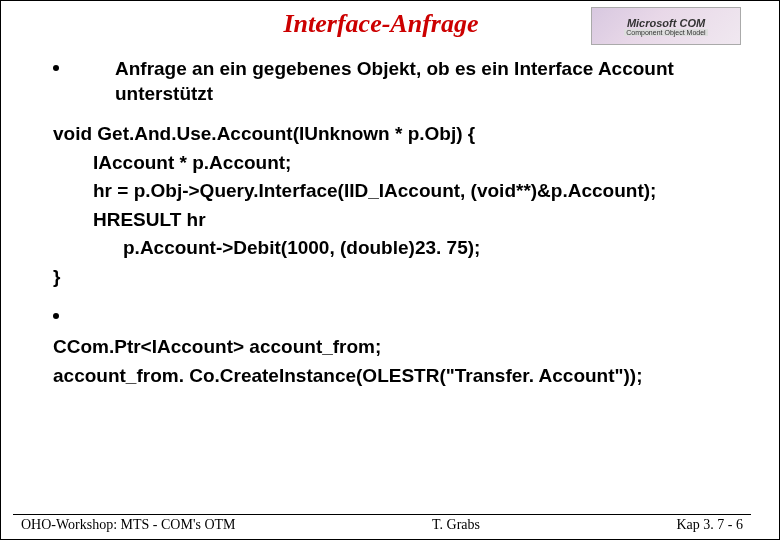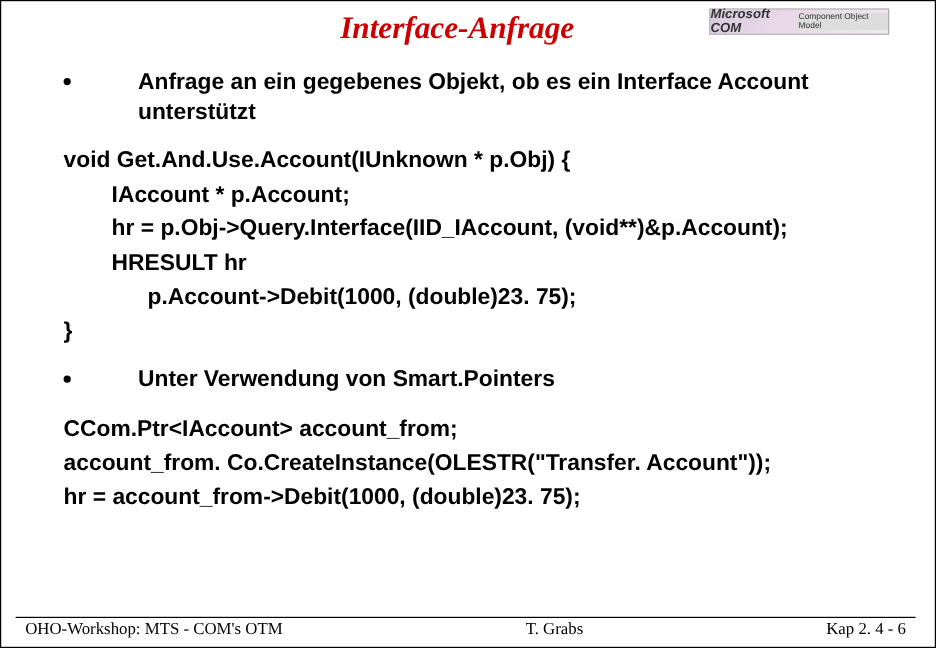--- a/index.html
+++ b/index.html
@@ -31,25 +31,25 @@
     font-style: italic;
     font-family: "Times New Roman", Times, serif;
     text-align: center;
     flex: 1;
   }
   .logo {
     position: absolute;
     right: -10px;
     top: -2px;
     width: 150px;
-    height: 22px;
+    height: 38px;
     background: linear-gradient(135deg, #d8c8e0 0%, #e8d8e8 40%, #f0e8f0 100%);
     border: 1px solid #aaa;
     display: flex;
-    flex-direction: row;
+    flex-direction: column;
     align-items: center;
     justify-content: center;
     font-size: 8px;
     color: #333;
   }
   .logo-top {
     font-weight: bold;
     font-style: italic;
     font-size: 11px;
   }
@@ -86,21 +86,21 @@
     line-height: 1.5;
     margin-bottom: 14px;
   }
   .code-line { display: block; }
   .ind1 { padding-left: 40px; }
   .ind2 { padding-left: 70px; }
   .footer {
     position: absolute;
     bottom: 6px;
     left: 0;
-    right: 4px;
+    right: 16px;
     display: flex;
     justify-content: space-between;
     padding: 0 20px;
     font-size: 14px;
     font-family: "Times New Roman", Times, serif;
   }
   .footer-divider {
     position: absolute;
     left: 12px;
     right: 12px;
@@ -131,29 +131,27 @@
     <span class="code-line">void Get.And.Use.Account(IUnknown * p.Obj) {</span>
     <span class="code-line ind1">IAccount * p.Account;</span>
     <span class="code-line ind1">hr = p.Obj-&gt;Query.Interface(IID_IAccount, (void**)&amp;p.Account);</span>
     <span class="code-line ind1">HRESULT hr</span>
     <span class="code-line ind2">p.Account-&gt;Debit(1000, (double)23. 75);</span>
     <span class="code-line">}</span>
   </div>
 
   <div class="bullet-row">
     <div class="bullet"></div>
-    <div class="bullet-text">Unter Verwendung von Smart.Pointers</div>
   </div>
 
   <div class="code-block">
     <span class="code-line">CCom.Ptr&lt;IAccount&gt; account_from;</span>
     <span class="code-line">account_from. Co.CreateInstance(OLESTR("Transfer. Account"));</span>
-    <span class="code-line">hr = account_from-&gt;Debit(1000, (double)23. 75);</span>
   </div>
 
   <div class="footer">
     <div class="footer-divider"></div>
     <div>OHO-Workshop: MTS - COM's OTM</div>
     <div>T. Grabs</div>
-    <div>Kap 2. 4 - 6</div>
+    <div>Kap 3. 7 - 6</div>
   </div>
 
 </div>
 
 </body></html>

